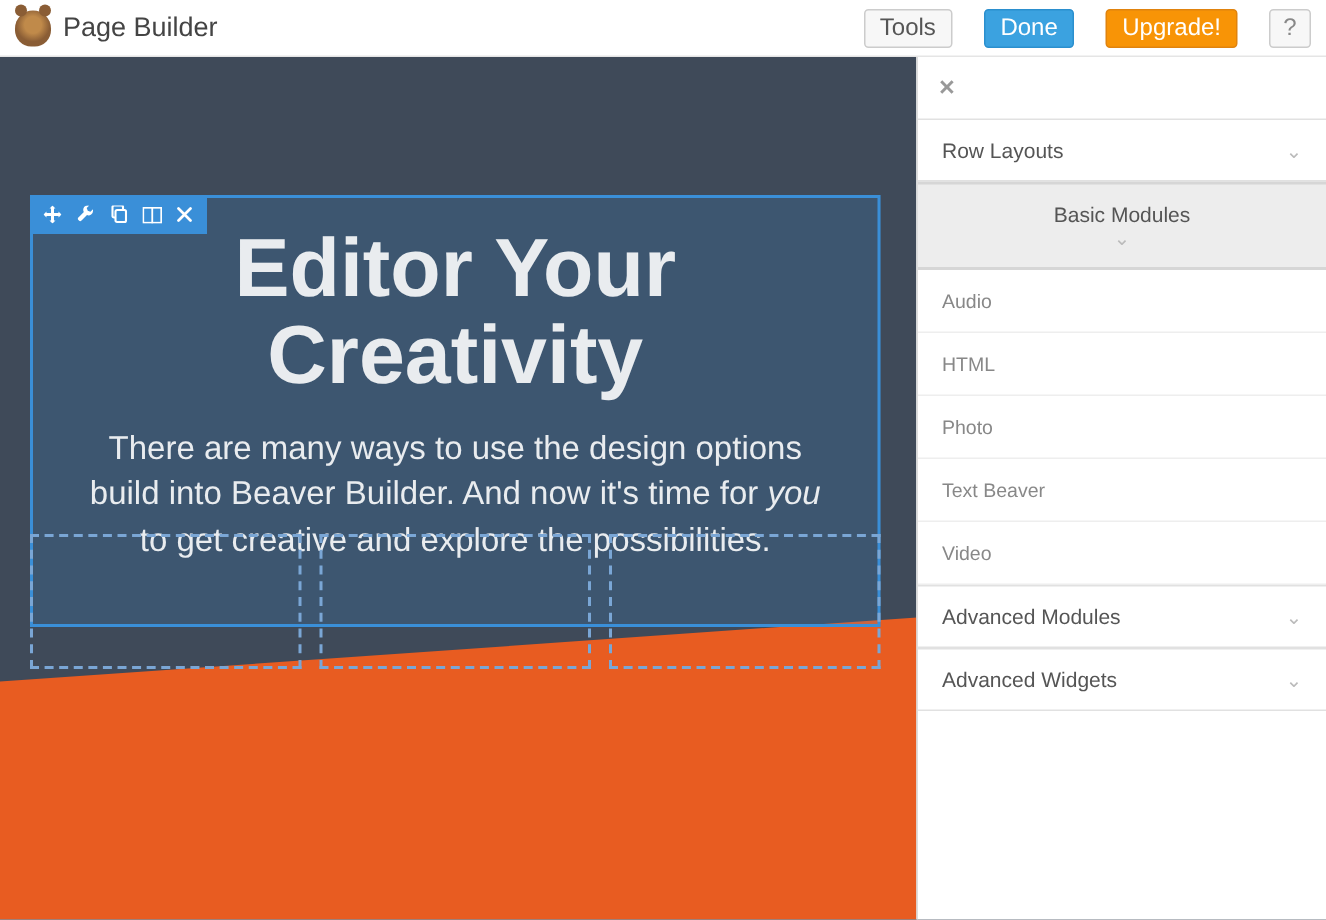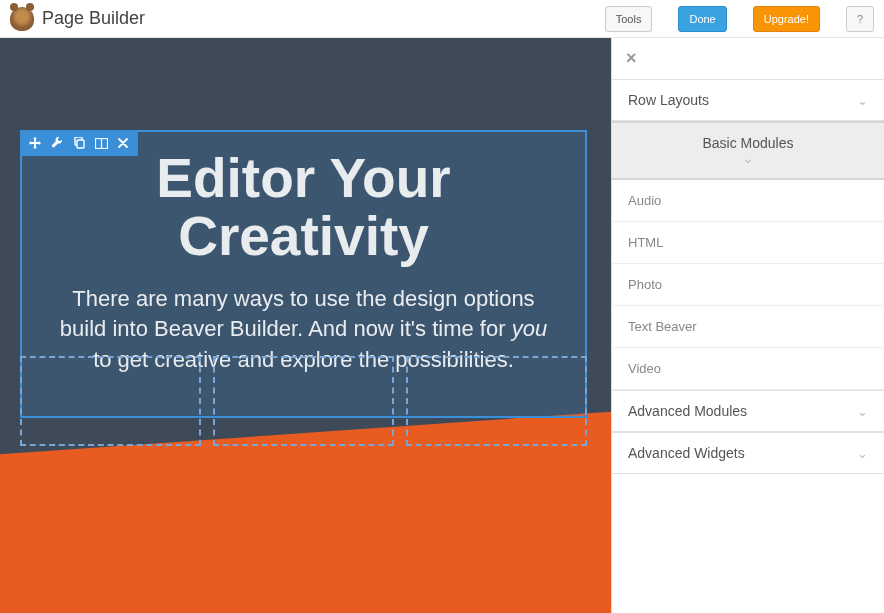--- a/index.html
+++ b/index.html
@@ -12,21 +12,20 @@
       position: relative;
     }
     
     .topbar {
       height: 38px;
       border-bottom: 1px solid #e5e5e5;
       display: flex;
       align-items: center;
       padding: 0 10px;
       background: #fff;
-      gap: 20px;
     }
     .logo-wrap {
       display: flex;
       align-items: center;
       gap: 8px;
     }
     .beaver-icon {
       width: 24px; height: 24px;
       background: radial-gradient(circle at 50% 40%, #c08a4a 30%, #8a5d35 60%);
       border-radius: 50% 50% 45% 45%;
@@ -39,26 +38,26 @@
     .beaver-icon::after { right:0px; }
     .app-title {
       font-size: 18px;
       color: #444;
       font-weight: 400;
     }
     .topbar-spacer { flex: 1; }
     .btn {
       height: 26px;
       padding: 0 10px;
-      font-size: 11px;
+      font-size: 16px;
       border: 1px solid #ccc;
       background: #f7f7f7;
       color: #555;
       border-radius: 3px;
-      margin-left: 6px;
+      margin-left: 21px;
       cursor: pointer;
     }
     .btn.primary { background:#3ba2e0; border-color:#2b8fce; color:#fff; }
     .btn.warning { background:#f89406; border-color:#e0830e; color:#fff; }
     .btn.iconbtn { width:28px; padding:0; color:#888; }
     
     .main {
       position: absolute;
       top: 38px; left: 0; right: 273px; bottom: 0;
       background: #3f4a59;

